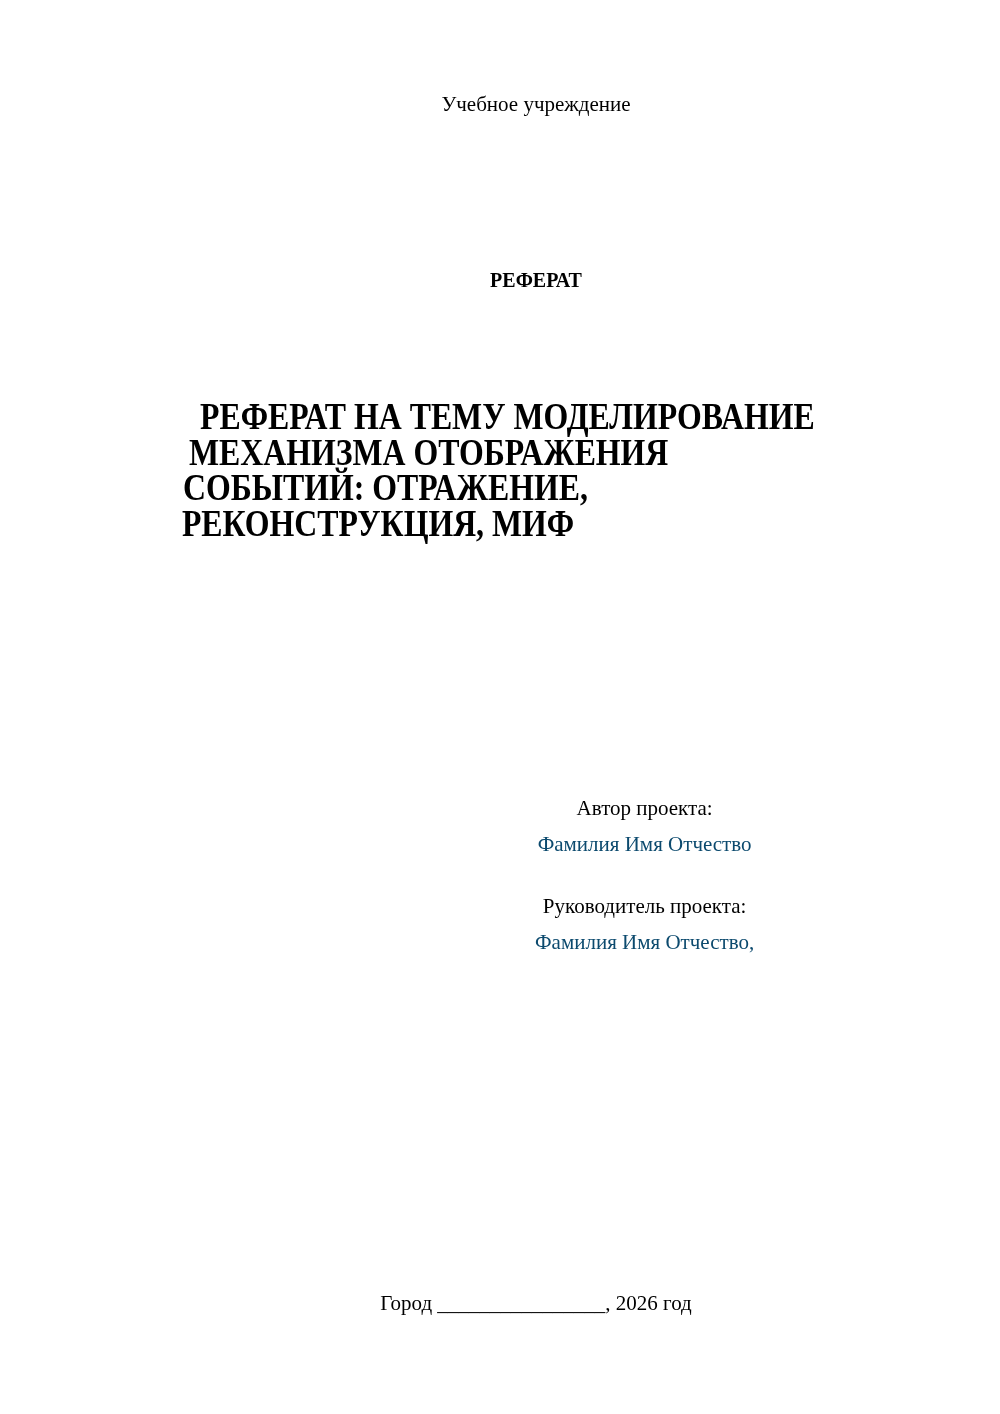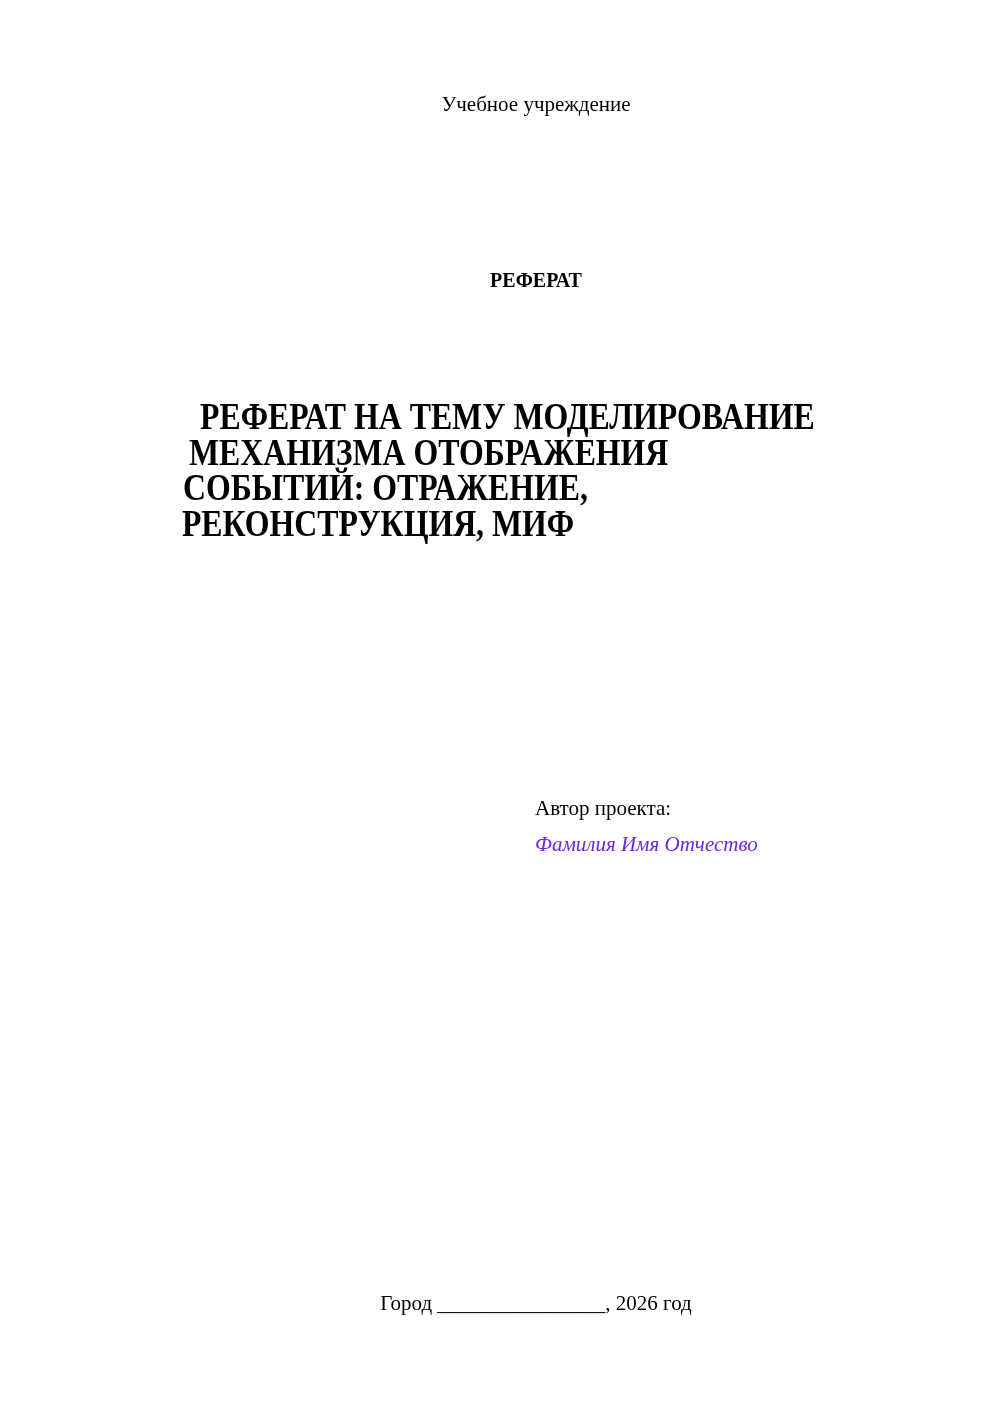--- a/index.html
+++ b/index.html
@@ -1,26 +1,26 @@
 <!DOCTYPE html>
 <html><head>
   <meta charset="utf-8">
   <style>
     html, body { margin: 0; padding: 0; background: #ffffff; }
     body { width: 1000px; height: 1414px; position: relative; overflow: hidden;
            font-family: "Liberation Serif", serif; color: #000; }
-    .abs { position: absolute; }
+    .abs { position: absolute; text-align: center; }
     .institution { left: 0; width: 1072px; top: 92px; text-align: center; font-size: 21px; }
     .doc-type { left: 0; width: 1072px; top: 269px; text-align: center; font-size: 20px; font-weight: bold; }
     .title { left: 150px; width: 772px; top: 399px; text-align: left;
              font-size: 37px; font-weight: bold; line-height: 35.5px; }
     .title span { display: inline-block; transform: scaleX(0.86); transform-origin: center; white-space: nowrap; }
     .meta { left: 535px; top: 790px; font-size: 21px; }
     .meta .label { color: #000; line-height: 36px; }
-    .meta .value { color: #6d28d9; line-height: 36px; font-style: italic; }
+    .meta .value { color: #0c4a6e; line-height: 36px; }
     .meta .gap { height: 26px; }
     .footer { left: 0; width: 1072px; top: 1291px; text-align: center; font-size: 21px; }
   </style>
 </head>
 <body>
 
 <div class="abs institution">Учебное учреждение</div>
 
 <div class="abs doc-type">РЕФЕРАТ</div>
 
@@ -28,15 +28,17 @@
   <span>РЕФЕРАТ НА ТЕМУ МОДЕЛИРОВАНИЕ</span><br>
   <span>МЕХАНИЗМА ОТОБРАЖЕНИЯ</span><br>
   <span>СОБЫТИЙ: ОТРАЖЕНИЕ,</span><br>
   <span>РЕКОНСТРУКЦИЯ, МИФ</span>
 </div>
 
 <div class="abs meta">
   <div class="label">Автор проекта:</div>
   <div class="value">Фамилия Имя Отчество</div>
   <div class="gap"></div>
+  <div class="label">Руководитель проекта:</div>
+  <div class="value">Фамилия Имя Отчество,</div>
 </div>
 
 <div class="abs footer">Город ________________, 2026 год</div>
 
 </body></html>

